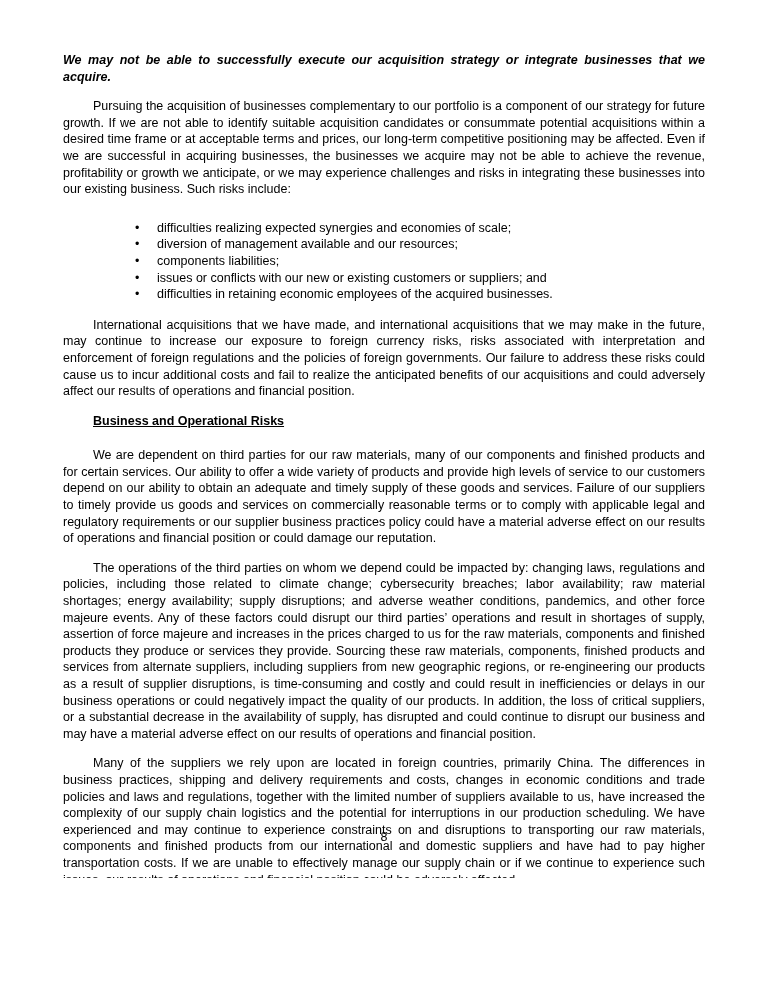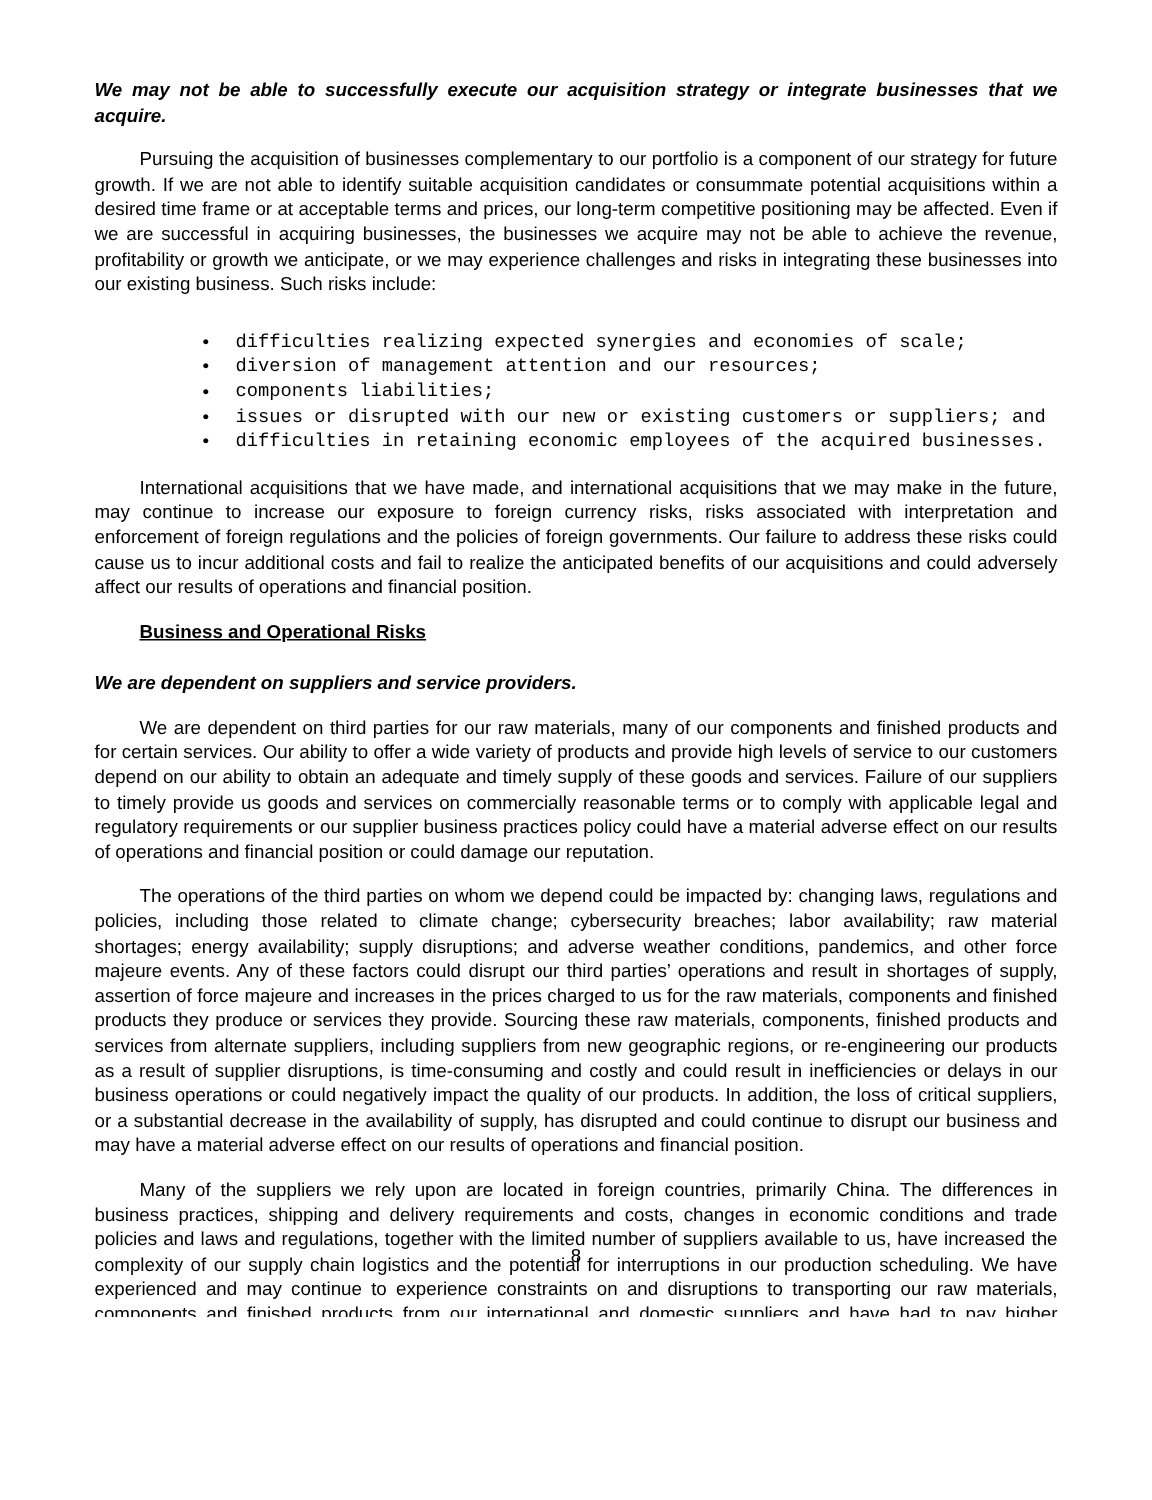--- a/index.html
+++ b/index.html
@@ -50,21 +50,20 @@
     display: flex;
     margin-left: 72px;
     text-align: left;
   }
   .bullet-marker {
     width: 22px;
     flex: 0 0 22px;
   }
   .bullet-text {
     flex: 1 1 auto;
-    font-family: Liberation Mono, monospace;
   }
   .page-number {
     position: absolute;
     left: 0;
     right: 0;
     bottom: 32px;
     text-align: center;
     font-size: 12.5px;
   }
 </style>
@@ -77,41 +76,40 @@
 
   <p class="body-para tight">Pursuing the acquisition of businesses complementary to our portfolio is a component of our strategy for future growth. If we are not able to identify suitable acquisition candidates or consummate potential acquisitions within a desired time frame or at acceptable terms and prices, our long-term competitive positioning may be affected. Even if we are successful in acquiring businesses, the businesses we acquire may not be able to achieve the revenue, profitability or growth we anticipate, or we may experience challenges and risks in integrating these businesses into our existing business. Such risks include:</p>
 
   <div class="bullet-list">
     <div class="bullet-row">
       <span class="bullet-marker">•</span>
       <span class="bullet-text">difficulties realizing expected synergies and economies of scale;</span>
     </div>
     <div class="bullet-row">
       <span class="bullet-marker">•</span>
-      <span class="bullet-text">diversion of management attention and our resources;</span>
+      <span class="bullet-text">diversion of management available and our resources;</span>
     </div>
     <div class="bullet-row">
       <span class="bullet-marker">•</span>
       <span class="bullet-text">components liabilities;</span>
     </div>
     <div class="bullet-row">
       <span class="bullet-marker">•</span>
-      <span class="bullet-text">issues or disrupted with our new or existing customers or suppliers; and</span>
+      <span class="bullet-text">issues or conflicts with our new or existing customers or suppliers; and</span>
     </div>
     <div class="bullet-row">
       <span class="bullet-marker">•</span>
       <span class="bullet-text">difficulties in retaining economic employees of the acquired businesses.</span>
     </div>
   </div>
 
   <p class="body-para wide">International acquisitions that we have made, and international acquisitions that we may make in the future, may continue to increase our exposure to foreign currency risks, risks associated with interpretation and enforcement of foreign regulations and the policies of foreign governments. Our failure to address these risks could cause us to incur additional costs and fail to realize the anticipated benefits of our acquisitions and could adversely affect our results of operations and financial position.</p>
 
   <h2 class="h-underline">Business and Operational Risks</h2>
 
-  <h2 class="h-italic">We are dependent on suppliers and service providers.</h2>
 
   <p class="body-para">We are dependent on third parties for our raw materials, many of our components and finished products and for certain services. Our ability to offer a wide variety of products and provide high levels of service to our customers depend on our ability to obtain an adequate and timely supply of these goods and services. Failure of our suppliers to timely provide us goods and services on commercially reasonable terms or to comply with applicable legal and regulatory requirements or our supplier business practices policy could have a material adverse effect on our results of operations and financial position or could damage our reputation.</p>
 
   <p class="body-para">The operations of the third parties on whom we depend could be impacted by: changing laws, regulations and policies, including those related to climate change; cybersecurity breaches; labor availability; raw material shortages; energy availability; supply disruptions; and adverse weather conditions, pandemics, and other force majeure events. Any of these factors could disrupt our third parties’ operations and result in shortages of supply, assertion of force majeure and increases in the prices charged to us for the raw materials, components and finished products they produce or services they provide. Sourcing these raw materials, components, finished products and services from alternate suppliers, including suppliers from new geographic regions, or re-engineering our products as a result of supplier disruptions, is time-consuming and costly and could result in inefficiencies or delays in our business operations or could negatively impact the quality of our products. In addition, the loss of critical suppliers, or a substantial decrease in the availability of supply, has disrupted and could continue to disrupt our business and may have a material adverse effect on our results of operations and financial position.</p>
 
   <p class="body-para">Many of the suppliers we rely upon are located in foreign countries, primarily China. The differences in business practices, shipping and delivery requirements and costs, changes in economic conditions and trade policies and laws and regulations, together with the limited number of suppliers available to us, have increased the complexity of our supply chain logistics and the potential for interruptions in our production scheduling. We have experienced and may continue to experience constraints on and disruptions to transporting our raw materials, components and finished products from our international and domestic suppliers and have had to pay higher transportation costs. If we are unable to effectively manage our supply chain or if we continue to experience such issues, our results of operations and financial position could be adversely affected.</p>
 
   <div class="page-number">8</div>
 
 </div>

